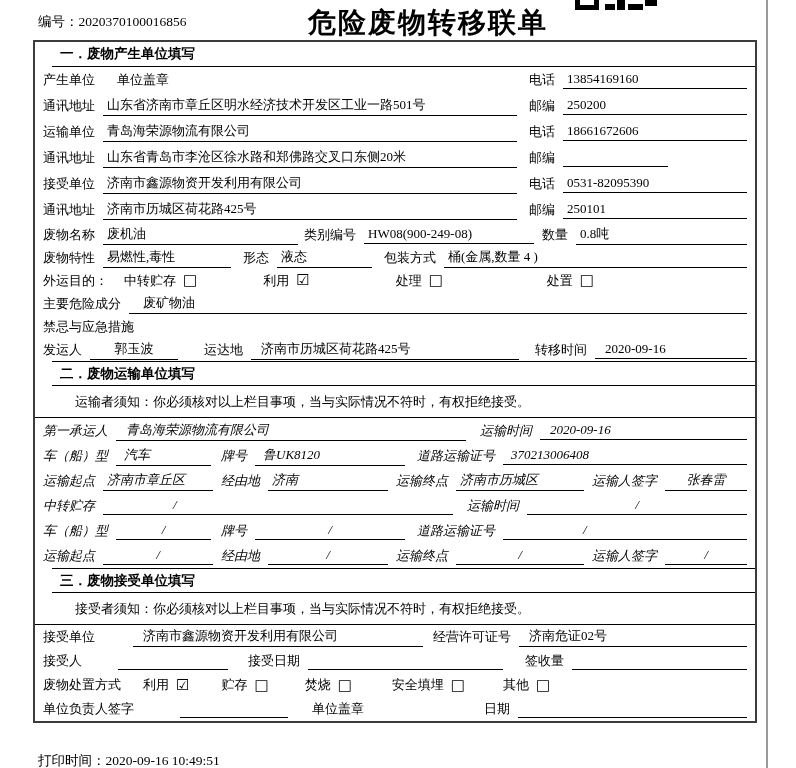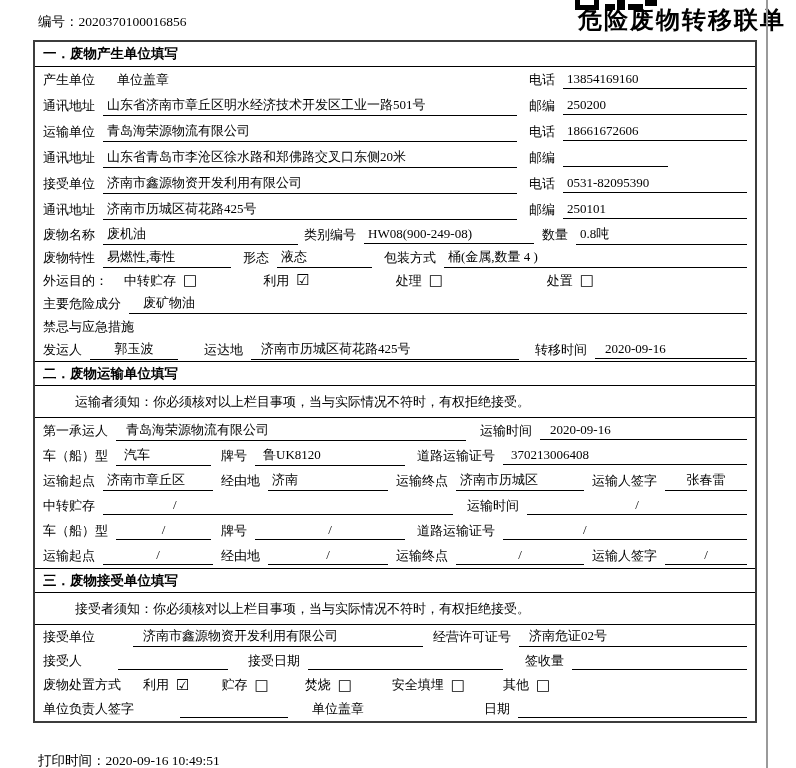--- a/index.html
+++ b/index.html
@@ -4,22 +4,22 @@
 <style>
   * { margin:0; padding:0; box-sizing:border-box; }
   html,body { width:796px; height:768px; background:#ffffff; }
   body {
     font-family:"Liberation Serif","DejaVu Serif",serif;
     font-size:13px; color:#000; position:relative; overflow:hidden;
   }
   .hdr { position:absolute; left:0; top:0; width:796px; height:40px; }
   .serial { position:absolute; left:38px; top:13px; font-size:13.5px; white-space:nowrap; }
   .title {
-    position:absolute; left:70px; right:10px; top:4px; text-align:right;
-    font-size:24px; font-weight:bold; letter-spacing:2px;
+    position:absolute; left:70px; right:10px; top:4px; text-align:center;
+    font-size:28px; font-weight:bold; letter-spacing:2px;
     font-family:"Liberation Sans","DejaVu Sans",sans-serif;
   }
   .qr { position:absolute; left:575px; top:0; width:82px; height:10px; }
   .qr i { position:absolute; background:#000; display:block; }
   .qr .q1 { left:0;  top:0; width:24px; height:10px; }
   .qr .q1w{ left:5px; top:0; width:14px; height:5px; background:#fff; }
   .qr .q2 { left:30px; top:4px; width:10px; height:6px; }
   .qr .q3 { left:42px; top:0;  width:8px;  height:10px; }
   .qr .q4 { left:53px; top:4px; width:15px; height:6px; }
   .qr .q5 { left:70px; top:0;  width:12px; height:6px; }
@@ -28,26 +28,27 @@
 
   .box {
     position:absolute; left:33px; top:40px; width:724px;
     border:2px solid #3c3c3c; background:#fff;
   }
   .sec {
     height:25px; display:flex; align-items:center; padding:0 8px;
     font-weight:bold; font-size:13.5px;
     font-family:"Liberation Sans","DejaVu Sans",sans-serif;
     border-bottom:1.5px solid #000;
+    margin-left:17px;
   }
   .sec.mid { border-top:1.5px solid #000; }
   .row { display:flex; align-items:center; padding:0 8px; }
   .h26 { height:26px; }
   .h23 { height:23px; }
-  .h25 { height:25px; }
+  .h25 { height:25px;font-style:italic; }
   .h24 { height:24px; }
   .notice { height:32px; border-bottom:1.5px solid #000;padding-left:40px; }
   .lbl { white-space:nowrap; margin-right:8px; flex-shrink:0; }
   .val {
     display:inline-block; border-bottom:1px solid #000;
     padding:0 4px 1px; min-height:17px; white-space:nowrap;
     overflow:hidden; flex-shrink:0;
   }
   .fill { flex:1 1 auto; }
   .ctr { text-align:center; }

